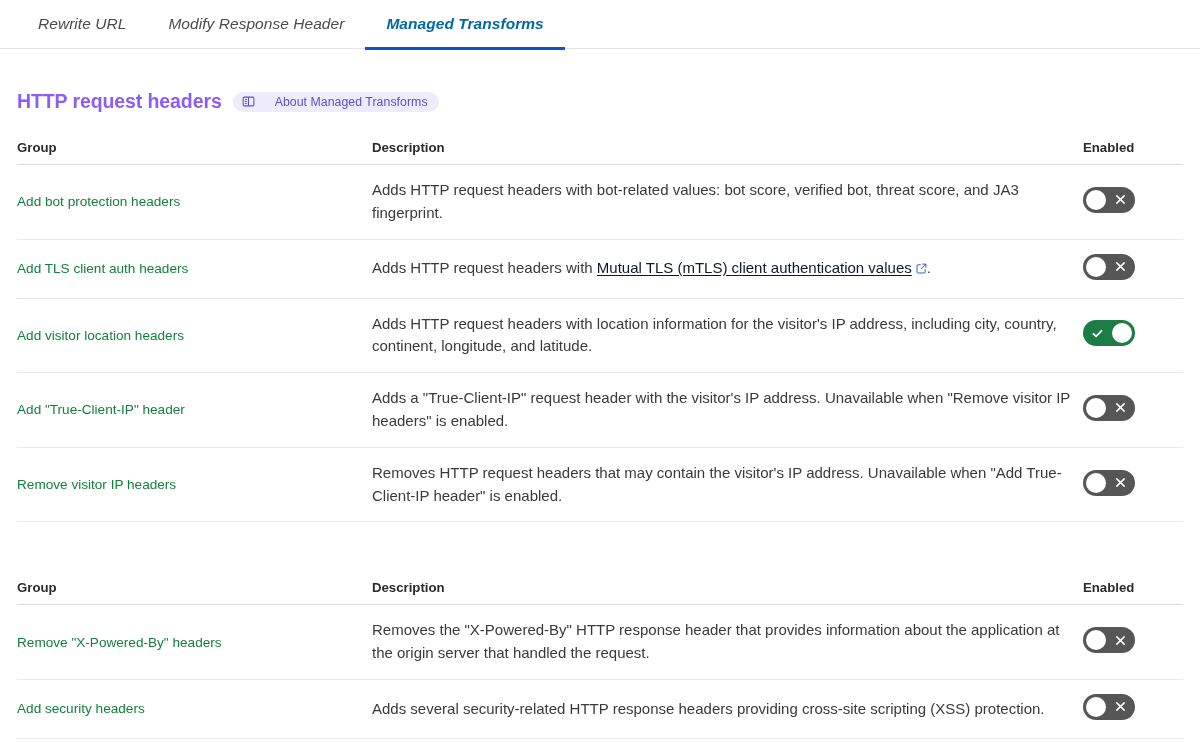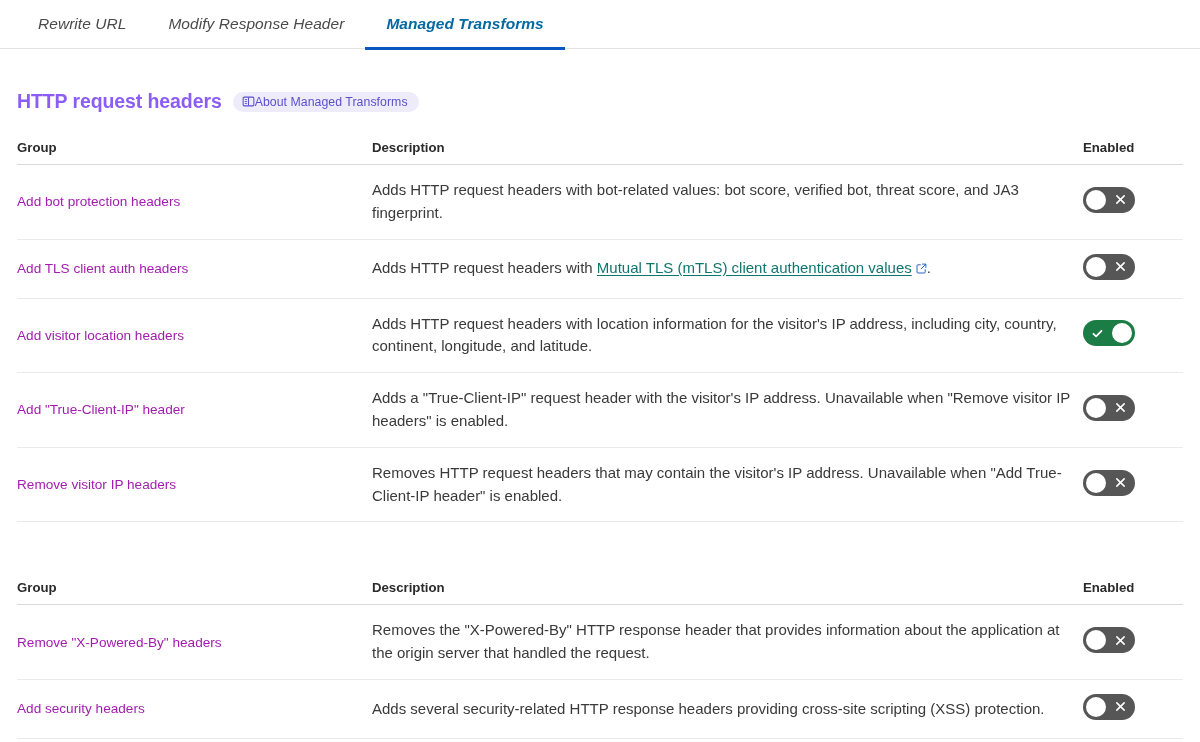--- a/index.html
+++ b/index.html
@@ -56,21 +56,21 @@
   }
   .section-title {
     font-size: 19.5px;
     font-weight: 700;
     color: #8b5cf6;
     letter-spacing: -0.1px;
   }
   .about-badge {
     display: inline-flex;
     align-items: center;
-    gap: 0;
+    gap: 20px;
     background: #eeecfb;
     border-radius: 13px;
     padding: 3px 11px 3px 9px;
     cursor: pointer;
   }
   .about-badge .label {
     font-size: 12.3px;
     color: #5a4fcf;
     letter-spacing: 0.05px;
   }
@@ -91,33 +91,33 @@
     border-bottom: 1px solid #d9d9d9;
     vertical-align: bottom;
   }
   table.mt td {
     border-bottom: 1px solid #eaeaea;
     vertical-align: middle;
     padding: 14px 0;
   }
   td.group {
     font-size: 13.6px;
-    color: #a21caf;
+    color: #15803d;
     padding-right: 18px;
   }
   td.desc {
     font-size: 15px;
     color: #3a3a3a;
     line-height: 1.52;
     padding-right: 40px;
   }
   td.enabled { text-align: left; }
 
   a.ext {
-    color: #0f766e;
+    color: #0f172a;
     text-underline-offset: 2px;
   }
   .ext-icon { display: inline-block; vertical-align: -1px; margin-left: 4px; }
 
   
   .toggle {
     width: 52px;
     height: 26px;
     border-radius: 13px;
     position: relative;

